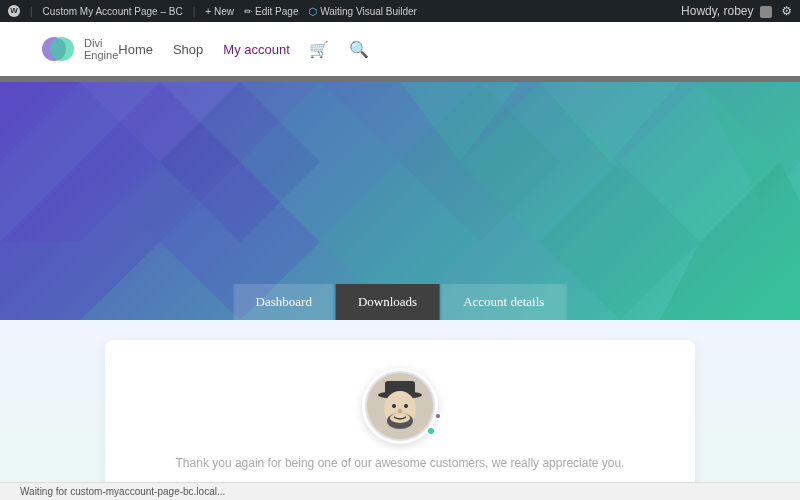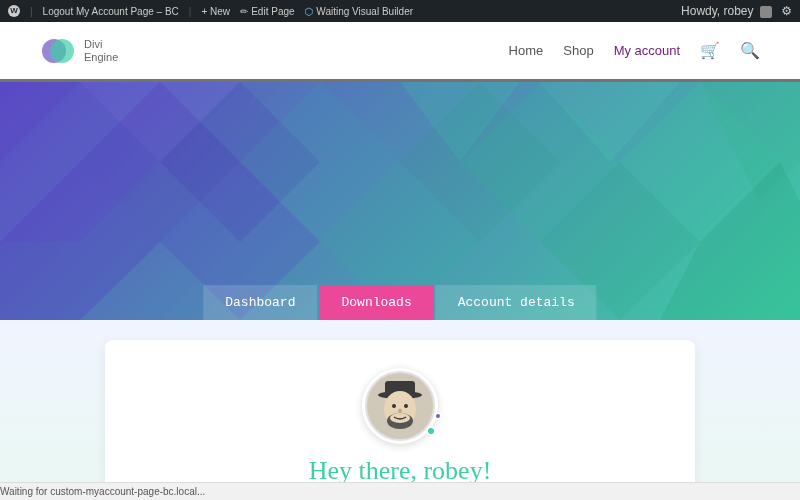--- a/index.html
+++ b/index.html
@@ -51,23 +51,23 @@
       vertical-align: middle;
       margin-left: 3px;
     }
 
     
     .site-header {
       background: #fff;
       height: 60px;
       display: flex;
       align-items: center;
-      justify-content: space-between;
+      justify-content: flex-start;
       padding: 0 40px;
-      border-bottom: 3px solid #737373;
+      border-bottom: 6px solid #737373;
       position: relative;
       z-index: 10;
     }
     .logo {
       display: flex;
       align-items: center;
       gap: 8px;
     }
     .logo-icon {
       width: 36px; height: 36px;
@@ -131,28 +131,28 @@
       position: absolute;
       bottom: 0;
       left: 50%;
       transform: translateX(-50%);
       display: flex;
       gap: 2px;
     }
     .tab-btn {
       padding: 10px 22px;
       font-size: 13px;
-      font-family: Liberation Mono, monospace;
+      font-family: Liberation Serif, serif;
       border: none;
       cursor: pointer;
       color: #fff;
       background: rgba(255,255,255,0.15);
       transition: background 0.2s;
     }
-    .tab-btn.active { background: #ec4899; }
+    .tab-btn.active { background: #404040; }
 
     
     .content-area {
       background: linear-gradient(180deg, #f0f4ff 0%, #e8f9f0 100%);
       height: 218px;
       display: flex;
       flex-direction: column;
       align-items: center;
       padding: 20px 60px;
       position: relative;
@@ -218,39 +218,39 @@
     
     .status-bar {
       position: fixed;
       bottom: 0;
       left: 0;
       right: 0;
       background: #f1f1f1;
       height: 18px;
       display: flex;
       align-items: center;
-      padding: 0 0;
+      padding: 0 20px;
       font-size: 10px;
       color: #555;
       font-family: Arial, sans-serif;
       border-top: 1px solid #ddd;
       z-index: 100;
     }
   </style>
 </head>
 <body>
 
 <div class="admin-bar">
   <div class="admin-bar-left">
     <div class="admin-bar-item">
       <span class="wp-icon">W</span>
     </div>
     <div class="sep">|</div>
     <div class="admin-bar-item">
-      <span>Logout My Account Page – BC</span>
+      <span>Custom My Account Page – BC</span>
     </div>
     <div class="sep">|</div>
     <div class="admin-bar-item">
       <span>+ New</span>
     </div>
     <div class="admin-bar-item">
       <span>✏ Edit Page</span>
     </div>
     <div class="admin-bar-item">
       <span style="color:#6ac1e8;">⬡</span>
@@ -352,21 +352,20 @@
           <ellipse cx="35" cy="50" rx="13" ry="8" fill="#555"></ellipse>
           <ellipse cx="35" cy="47" rx="10" ry="5" fill="#e8d5b7"></ellipse>
 
           <path d="M29,46 Q35,50 41,46" stroke="#333" stroke-width="1.5" fill="none"></path>
         </svg>
       </div>
       <div class="avatar-dot-teal"></div>
       <div class="avatar-dot-purple"></div>
     </div>
 
-    <div class="greeting">Hey there, robey!</div>
     <div class="subtext">Thank you again for being one of our awesome customers, we really appreciate you.</div>
 
   </div>
 </div>
 
 <div class="status-bar">
   <span>Waiting for custom-myaccount-page-bc.local...</span>
 </div>
 
 </body></html>

